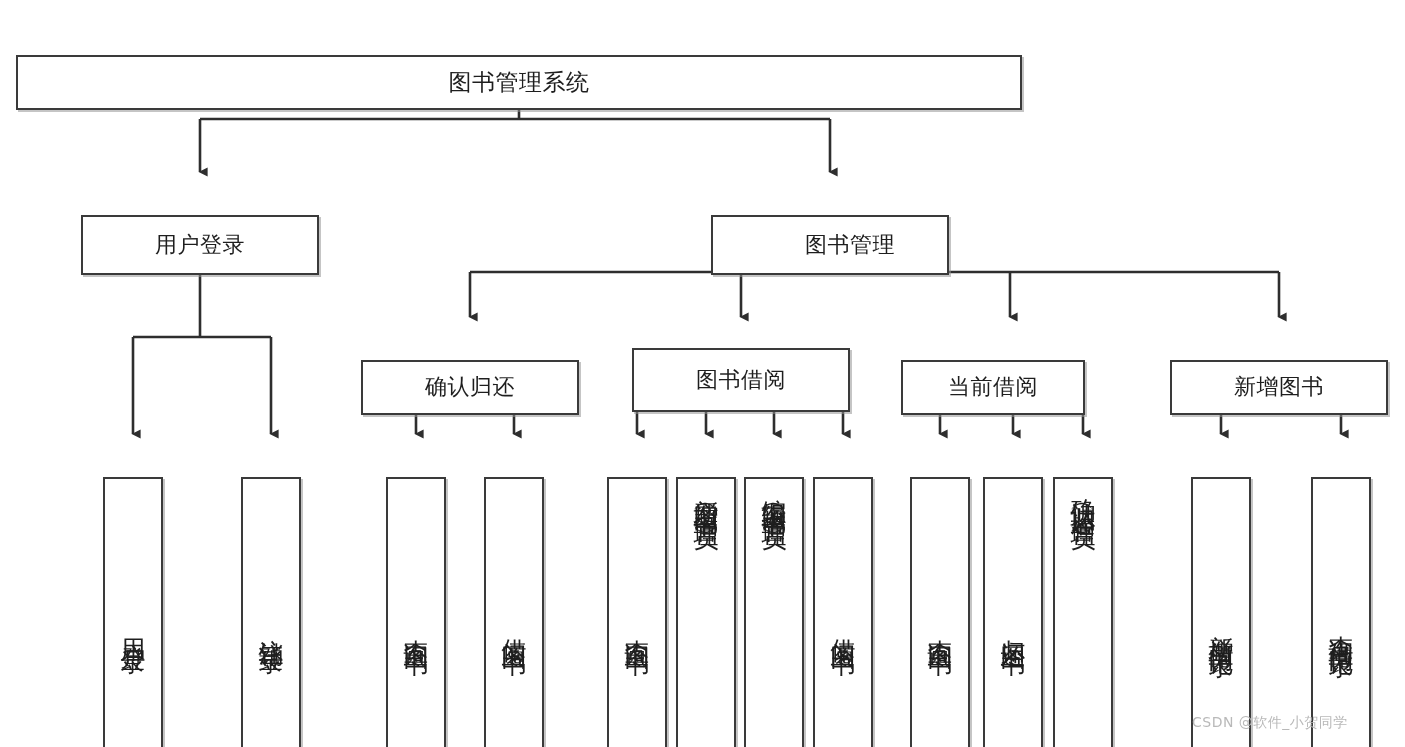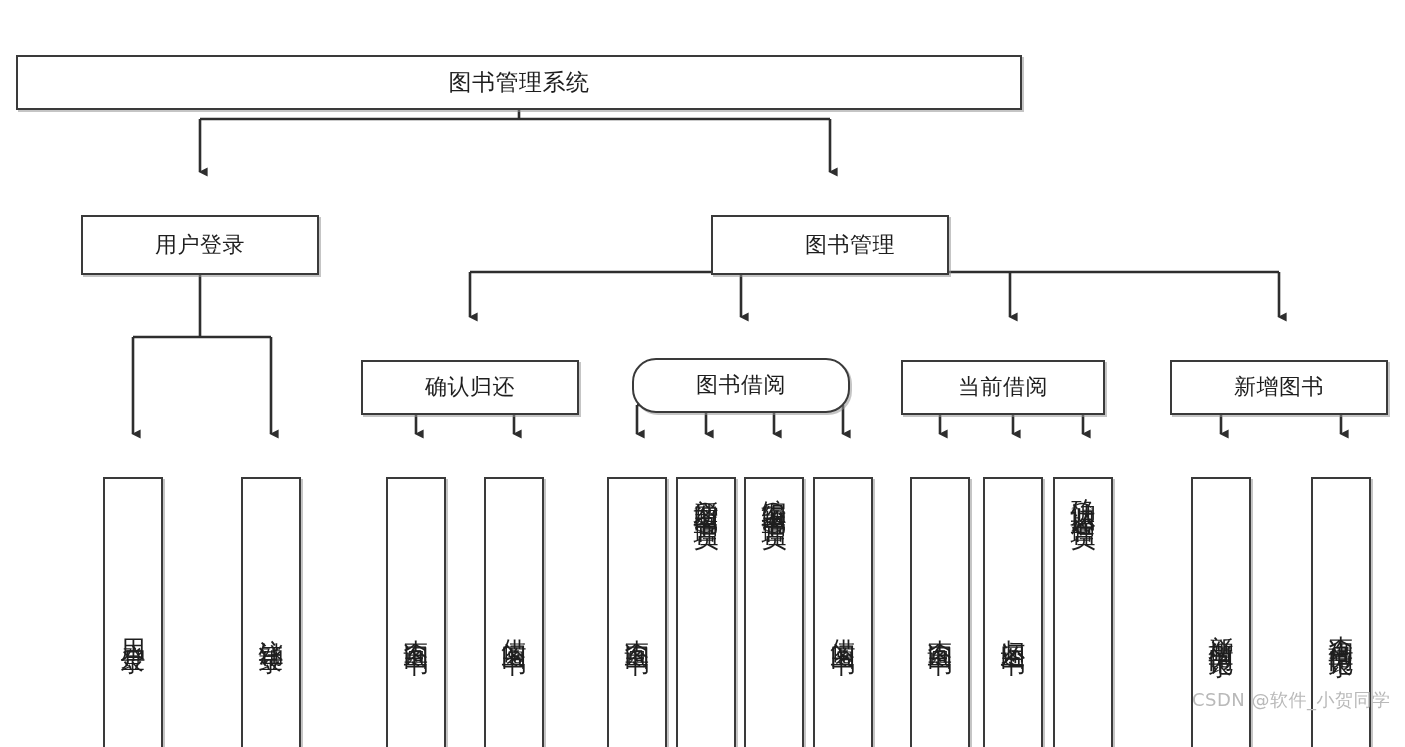--- a/index.html
+++ b/index.html
@@ -44,22 +44,22 @@
     text-orientation:upright;
     font-size:25px;
     line-height:1.08;
     letter-spacing:4px;
     display:block;
   }
   .node.vert.center .label{margin-top:auto;margin-bottom:auto;}
 
   #watermark{
     position:absolute;
-    left:1192px;top:688px;
-    font-size:18px;
+    left:1192px;top:714px;
+    font-size:14px;
     color:#b9b9b9;
     letter-spacing:0.5px;
     white-space:nowrap;
     pointer-events:none;
   }
 </style>
 </head>
 <body>
 
 <div id="diagram-root">
@@ -112,24 +112,24 @@
       </div>
       <div class="node horiz" style="left: 81px; top: 173px; width: 238px; height: 60px;">
         <span class="label">用户登录</span>
       </div>
       <div class="node horiz" style="left: 711px; top: 173px; width: 238px; height: 60px; padding-left: 40px;">
         <span class="label">图书管理</span>
       </div>
       <div class="node horiz" style="left: 361px; top: 318px; width: 218px; height: 55px;">
         <span class="label">确认归还</span>
       </div>
-      <div class="node horiz" style="left: 632px; top: 316px; width: 218px; height: 55px; border-radius: 24px;">
+      <div class="node horiz" style="left: 632px; top: 306px; width: 218px; height: 64px;">
         <span class="label">图书借阅</span>
       </div>
-      <div class="node horiz" style="left: 901px; top: 318px; width: 204px; height: 55px;">
+      <div class="node horiz" style="left: 901px; top: 318px; width: 184px; height: 55px;">
         <span class="label">当前借阅</span>
       </div>
       <div class="node horiz" style="left: 1170px; top: 318px; width: 218px; height: 55px;">
         <span class="label">新增图书</span>
       </div>
       <div class="node vert center" style="left: 103px; top: 435px; width: 60px; height: 299px;">
         <span class="label">用户登录</span>
       </div>
       <div class="node vert center" style="left: 241px; top: 435px; width: 60px; height: 299px;">
         <span class="label">注销登录</span>

